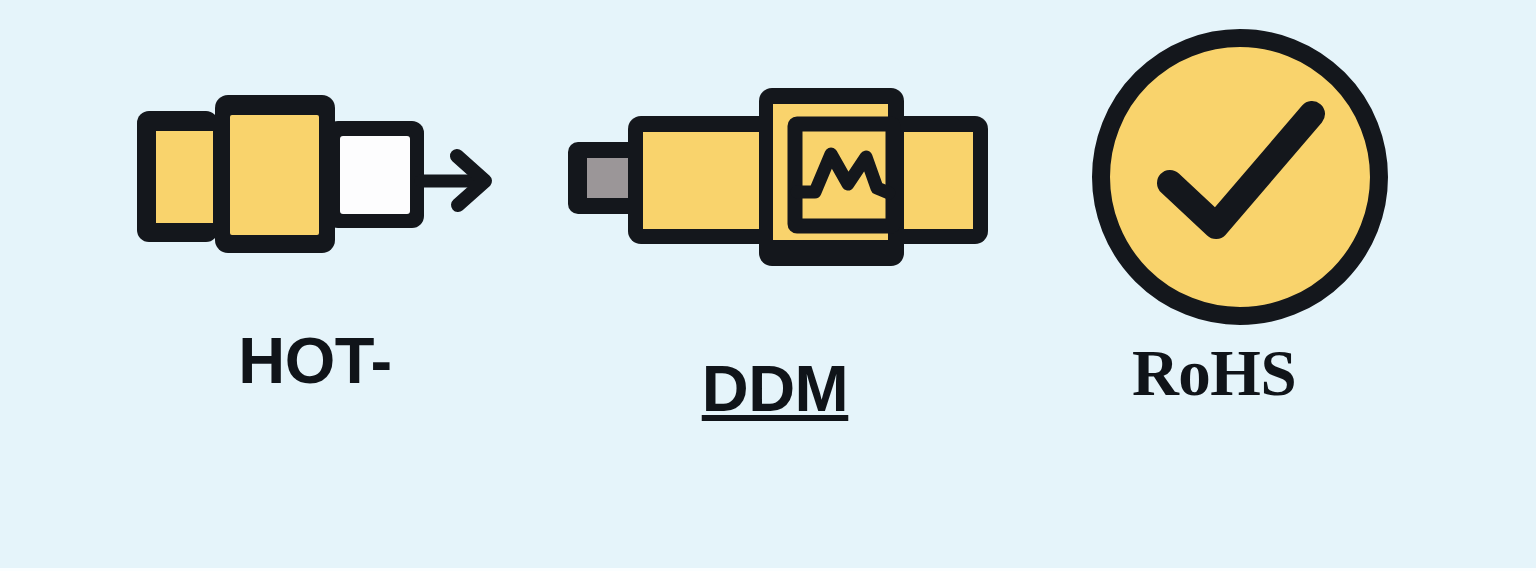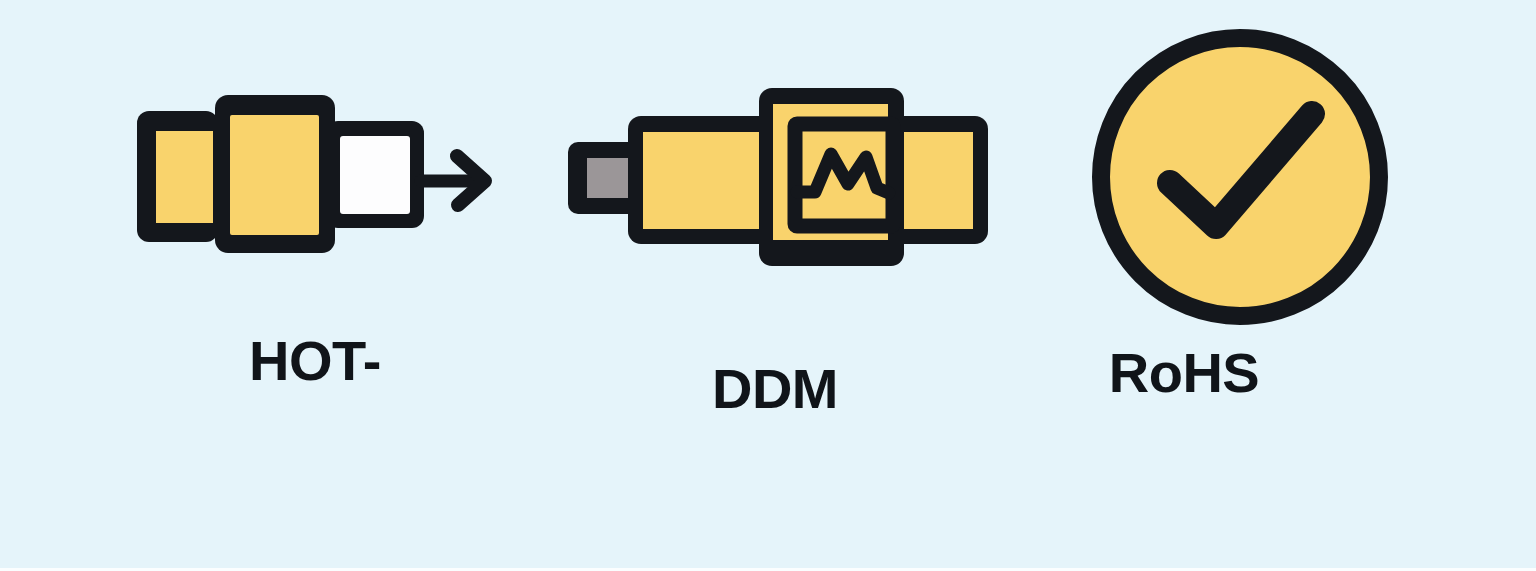--- a/index.html
+++ b/index.html
@@ -33,29 +33,29 @@
   .w13{stroke-width:13;}
   .w14{stroke-width:14;}
   .w15{stroke-width:15;}
   .w26{stroke-width:26;}
   .circ{fill:var(--accent-yellow);stroke:var(--outline-dark);stroke-width:18;}
   .label{
     position:absolute;
     text-align:center;
     color:var(--text);
     font-weight:bold;
-    font-size:56px;
+    font-size:65px;
     line-height:70px;
     letter-spacing:-0.5px;
     white-space:nowrap;
   }
   .label span{display:block;}
   .label-hot{left:55px;top:326px;width:520px;}
-  .label-ddm{left:675px;top:354px;width:200px;}
-  .label-rohs{left:924px;top:338px;width:520px;}
+  .label-ddm{left:675px;top:354px;width:200px;text-decoration:underline;}
+  .label-rohs{left:954px;top:338px;width:520px;font-family:Liberation Serif, serif;}
 </style>
 </head>
 <body>
 
 <div class="canvas">
 
   <svg class="icon" style="left:130px;top:88px;width:370px;height:175px" viewBox="130 88 370 175" xmlns="http://www.w3.org/2000/svg">
 
     <rect class="dk" x="137" y="111" width="81" height="131" rx="12"></rect>
     <rect class="yl" x="156" y="131" width="57" height="92"></rect>

